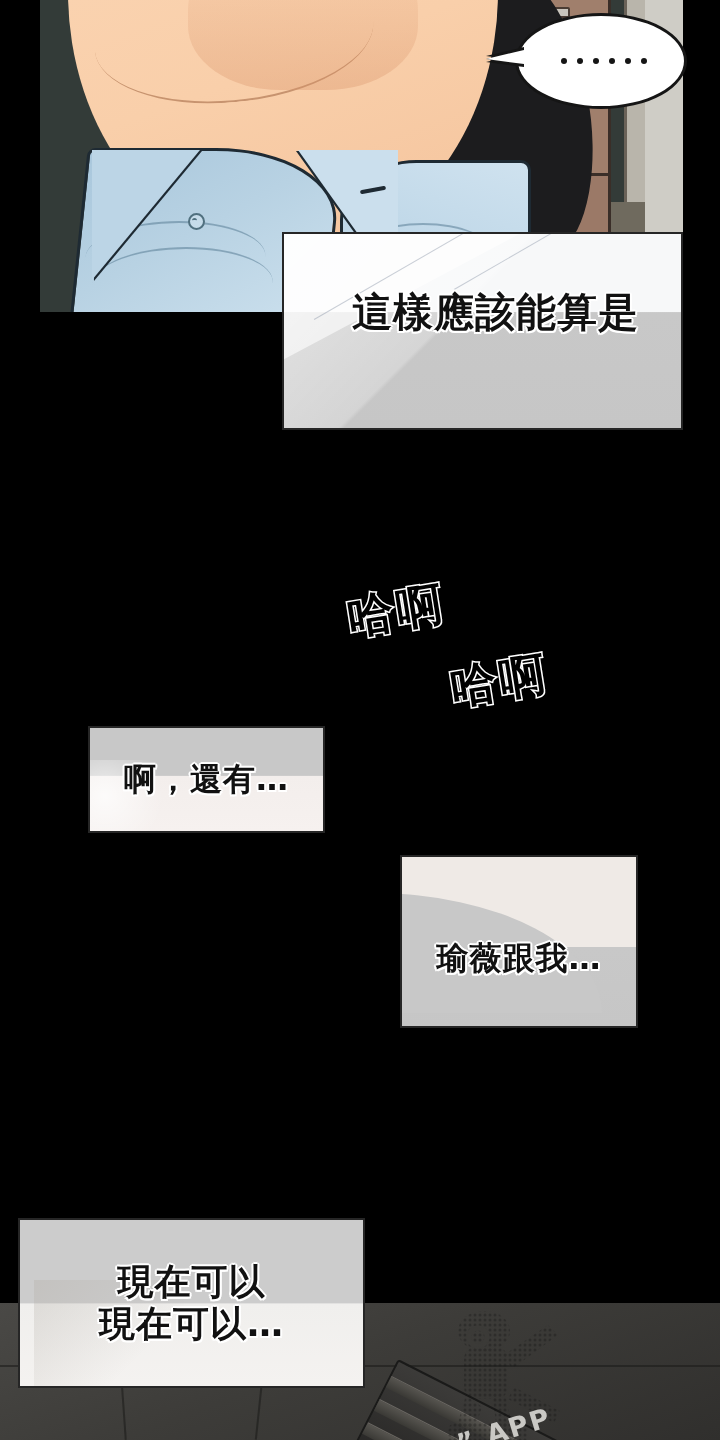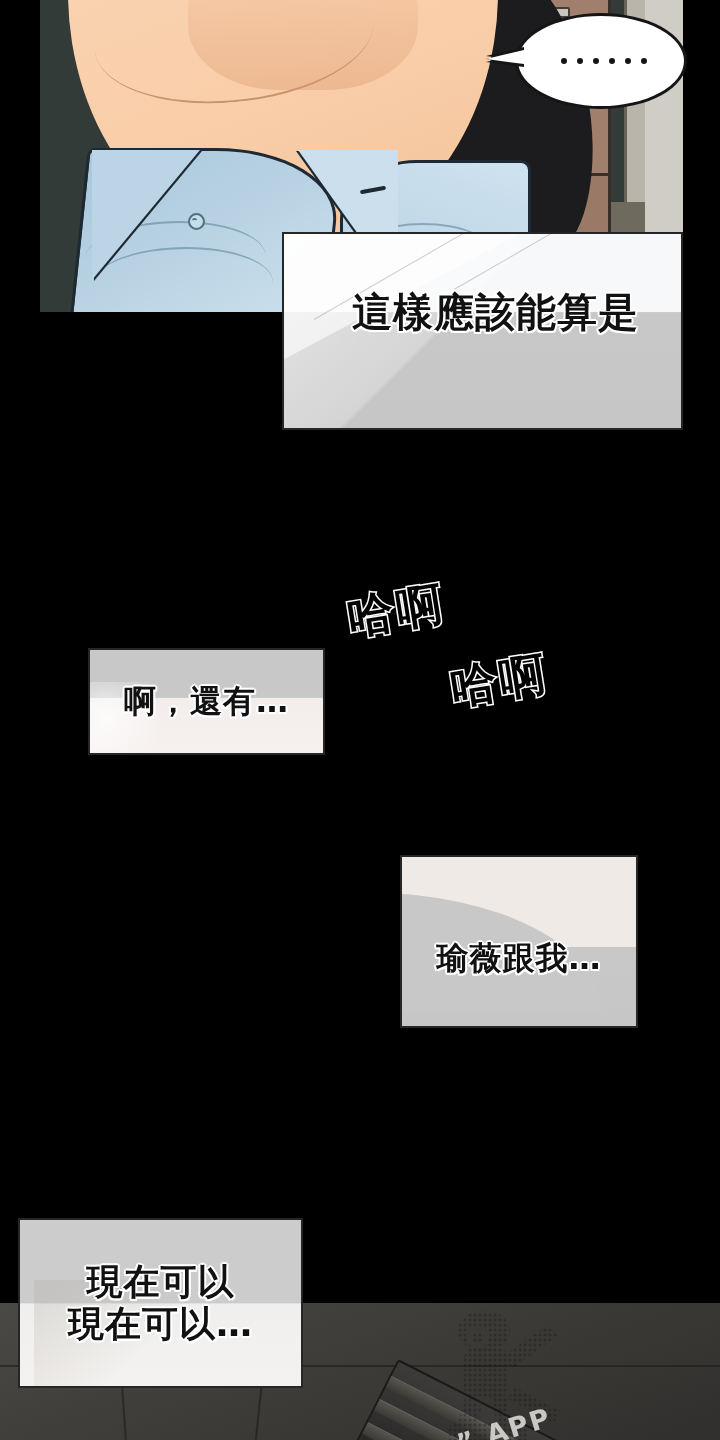--- a/index.html
+++ b/index.html
@@ -308,21 +308,21 @@
   .cap-streak-line {
     position: absolute;
     z-index: 2;
     border-top: 1px solid rgba(150,160,175,.5);
     transform: rotate(-30deg);
   }
 
   
   #caption-andalso {
     left: 88px;
-    top: 648px;
+    top: 726px;
     width: 237px;
     height: 107px;
     background: linear-gradient(180deg,#c8c8c8 0%, #c8c8c8 46%, #f3eeec 47%, #f6f1ef 100%);
     justify-content: center;
   }
   #caption-andalso .line { font-size: 32px; }
   #caption-andalso .soft {
     position: absolute;
     left: -12px; top: 32px;
     width: 90px; height: 90px;
@@ -346,21 +346,21 @@
     width: 230px; height: 120px;
     background: #c8c8c8;
     border-radius: 0 100% 0 0 / 0 100% 0 0;
     z-index: 1;
   }
 
   
   #caption-now {
     left: 18px;
     top: 1218px;
-    width: 285px;
+    width: 347px;
     height: 170px;
     background: linear-gradient(180deg,#cccccc 0%, #cccccc 50%, #f0efed 50.5%, #f4f2f0 100%);
     justify-content: center;
   }
   #caption-now .line { font-size: 36px; }
   #caption-now .shade {
     position: absolute;
     left: 14px; top: 60px;
     width: 150px; height: 110px;
     background: linear-gradient(135deg, rgba(180,175,168,.35), rgba(255,255,255,0) 70%);

